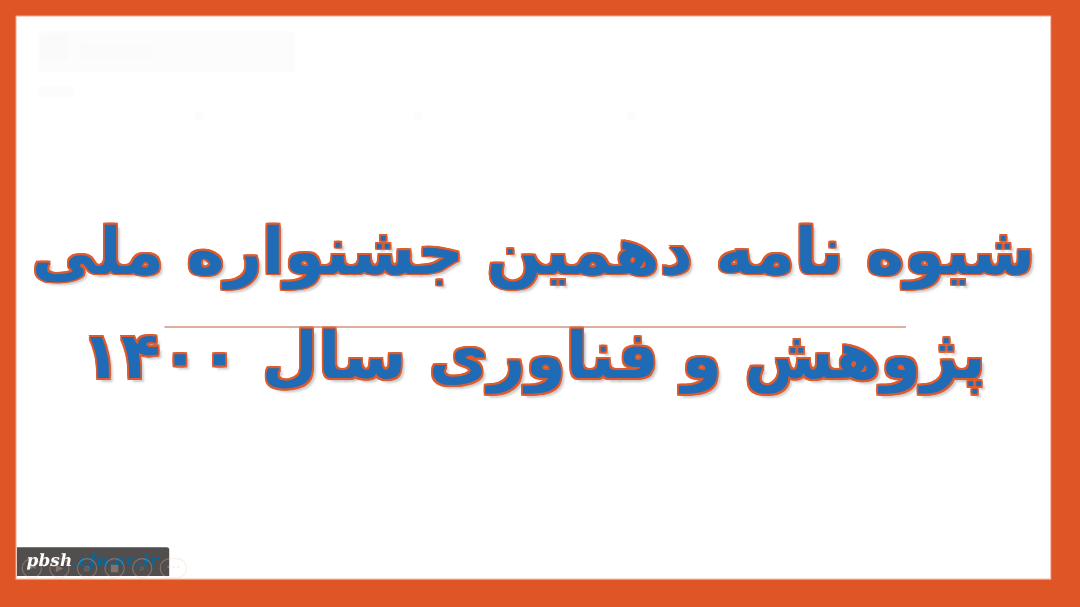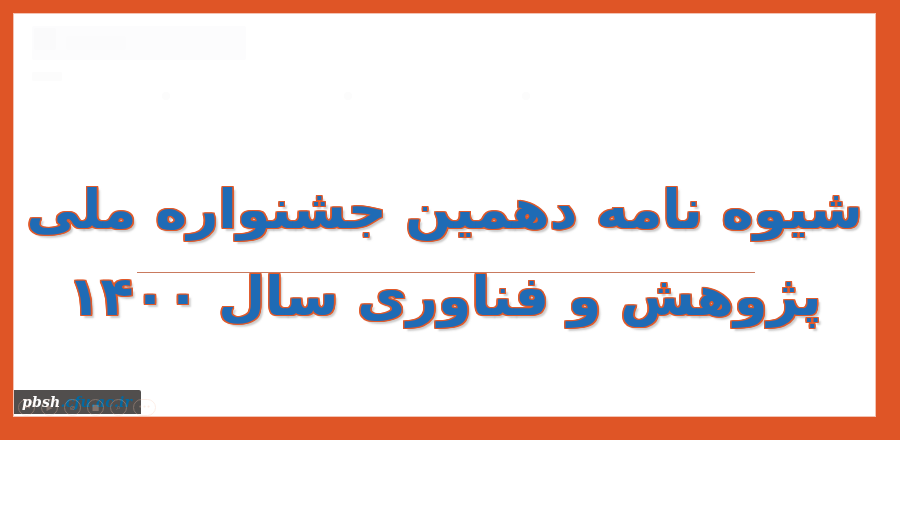--- a/index.html
+++ b/index.html
@@ -5,21 +5,21 @@
 <style>
   html, body {
     margin: 0;
     padding: 0;
     background: #ffffff;
   }
 
   #screen {
     position: relative;
     width: 900px;
-    height: 440px;
+    height: 506px;
     overflow: hidden;
     background: #DF5526;
     font-family: "DejaVu Sans", "Liberation Sans", sans-serif;
     box-sizing: border-box;
   }
 
   
   #canvas {
     position: absolute;
     left: 14px;

